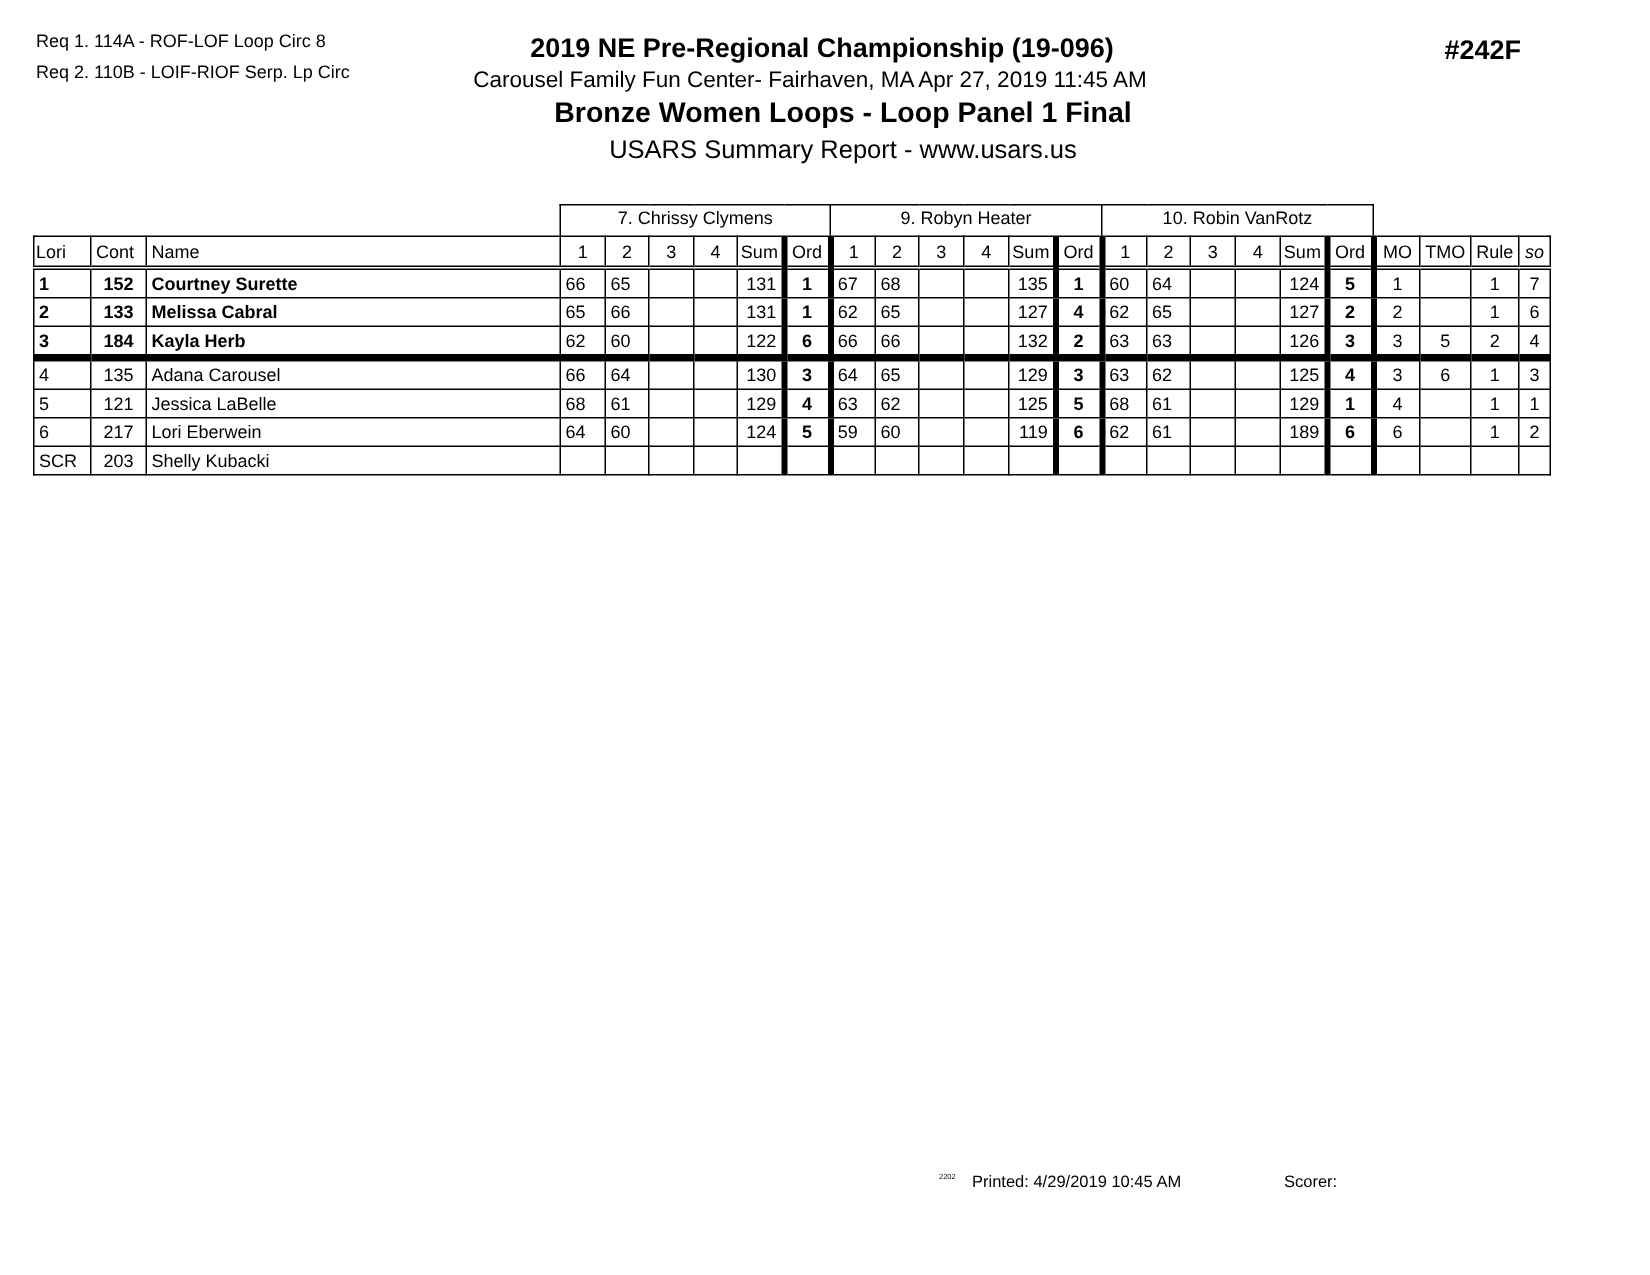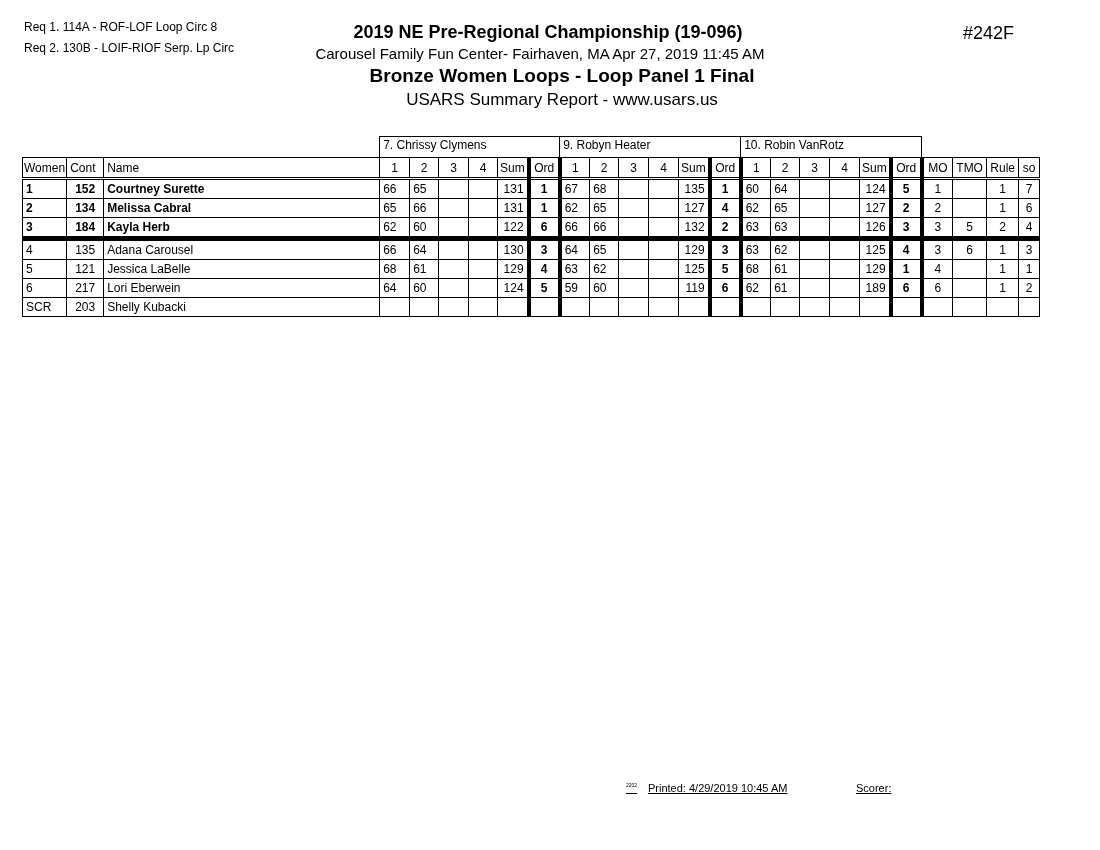--- a/index.html
+++ b/index.html
@@ -4,44 +4,44 @@
 <style>
   html, body { margin:0; padding:0; background:#ffffff; }
   body { width:1100px; height:850px; position:relative; overflow:hidden; font-family:"Liberation Sans", sans-serif; color:#000; }
   .abs { position:absolute; white-space:nowrap; }
   .req { left:24px; font-size:12px; }
   .title { left:12px; width:1100px; text-align:center; }
   .t1 { top:22px; font-size:18px; font-weight:bold; left:-2px; }
   .t2 { top:45px; font-size:15px; left:-10px; }
   .t3 { top:65px; font-size:19px; font-weight:bold; }
   .t4 { top:90px; font-size:17px; }
-  .code { left:963px; top:23px; font-size:18px; font-weight:normal; }
+  .code { left:963px; top:23px; font-size:18px; font-weight:bold; }
 
   table.grid { position:absolute; left:22px; top:136px; border-collapse:collapse; table-layout:fixed; font-size:12px; }
   table.grid td { border:1px solid #000; height:19px; padding:0 3px; overflow:hidden; white-space:nowrap; box-sizing:border-box; line-height:18px; }
   table.grid tr.jh td { height:21px; vertical-align:top; line-height:14px; padding-top:1px; }
   table.grid tr.jh td.blank { border:none; }
   table.grid tr.ch td { height:21px; vertical-align:bottom; line-height:18px; border-bottom:3px double #000; }
-  table.grid tr.jh td.jname { border-bottom:1px solid #000; }
+  table.grid tr.jh td.jname { border-bottom:1px solid #000;text-align:center; }
   .c { text-align:center; }
   .r { text-align:right;margin-top:36px; }
   .thickL { border-left:4px solid #000 !important; }
   tr.cut td { border-bottom:5px solid #000 !important; }
   tr.top3 td { font-weight:bold; }
   tr.top3 td.nb { font-weight:normal; }
   tr.row td.ord { font-weight:bold; text-align:center; }
 
-  .footer { top:782px; font-size:11px;text-decoration:underline; }
+  .footer { top:782px; font-size:11px; }
   .tiny { font-size:5px; vertical-align:top; }
 </style>
 </head>
 <body>
 
 <div class="abs req" style="top:20px;">Req  1.  114A - ROF-LOF Loop Circ 8</div>
-<div class="abs req" style="top:41px;">Req  2.  130B - LOIF-RIOF Serp. Lp Circ</div>
+<div class="abs req" style="top:41px;">Req  2.  110B - LOIF-RIOF Serp. Lp Circ</div>
 
 <div class="abs title t1">2019 NE Pre-Regional Championship (19-096)</div>
 <div class="abs title t2">Carousel Family Fun Center- Fairhaven, MA  Apr 27, 2019  11:45 AM</div>
 <div class="abs title t3">Bronze Women Loops - Loop Panel 1 Final</div>
 <div class="abs title t4">USARS Summary Report - www.usars.us</div>
 <div class="abs code">#242F</div>
 
 <table class="grid">
   <colgroup>
     <col style="width:38px">
@@ -72,21 +72,21 @@
   </colgroup>
   <tbody>
       <tr class="jh">
     <td class="blank" colspan="3"></td>
     <td class="jname" colspan="6">7.  Chrissy Clymens</td>
     <td class="jname" colspan="6">9.  Robyn Heater</td>
     <td class="jname" colspan="6">10.  Robin VanRotz</td>
     <td class="blank" colspan="4"></td>
   </tr>
   <tr class="ch">
-    <td style="padding:0 1px;">Women</td>
+    <td style="padding:0 1px;">Lori</td>
     <td>Cont</td>
     <td>Name</td>
 
     <td class="c">1</td>
     <td class="c">2</td>
     <td class="c">3</td>
     <td class="c">4</td>
     <td class="c" style="padding:0;">Sum</td>
     <td class="c thickL" style="padding:0;">Ord</td>
 
@@ -100,21 +100,21 @@
     <td class="c thickL">1</td>
     <td class="c">2</td>
     <td class="c">3</td>
     <td class="c">4</td>
     <td class="c" style="padding:0;">Sum</td>
     <td class="c thickL" style="padding:0;">Ord</td>
 
     <td class="c thickL" style="padding:0;">MO</td>
     <td class="c" style="padding:0;">TMO</td>
     <td class="c" style="padding:0;">Rule</td>
-    <td class="c" style="padding:0;">so</td>
+    <td class="c" style="padding:0;font-style:italic;">so</td>
   </tr>
   </tbody>
     <tbody id="rows">
       <tr class="row top3">
         <td style="padding: 0px 3px;">1</td>
         <td class="c">152</td>
         <td>Courtney Surette</td>
         <td class="nb">66</td>
         <td class="nb">65</td>
         <td class="nb"></td>
@@ -133,21 +133,21 @@
         <td class="nb"></td>
         <td class="r nb">124</td>
         <td class="ord thickL">5</td>
         <td class="c thickL nb">1</td>
         <td class="c nb"></td>
         <td class="c nb">1</td>
         <td class="c nb">7</td>
       </tr>
       <tr class="row top3">
         <td style="padding: 0px 3px;">2</td>
-        <td class="c">134</td>
+        <td class="c">133</td>
         <td>Melissa Cabral</td>
         <td class="nb">65</td>
         <td class="nb">66</td>
         <td class="nb"></td>
         <td class="nb"></td>
         <td class="r nb">131</td>
         <td class="ord thickL">1</td>
         <td class="thickL nb">62</td>
         <td class="nb">65</td>
         <td class="nb"></td>

